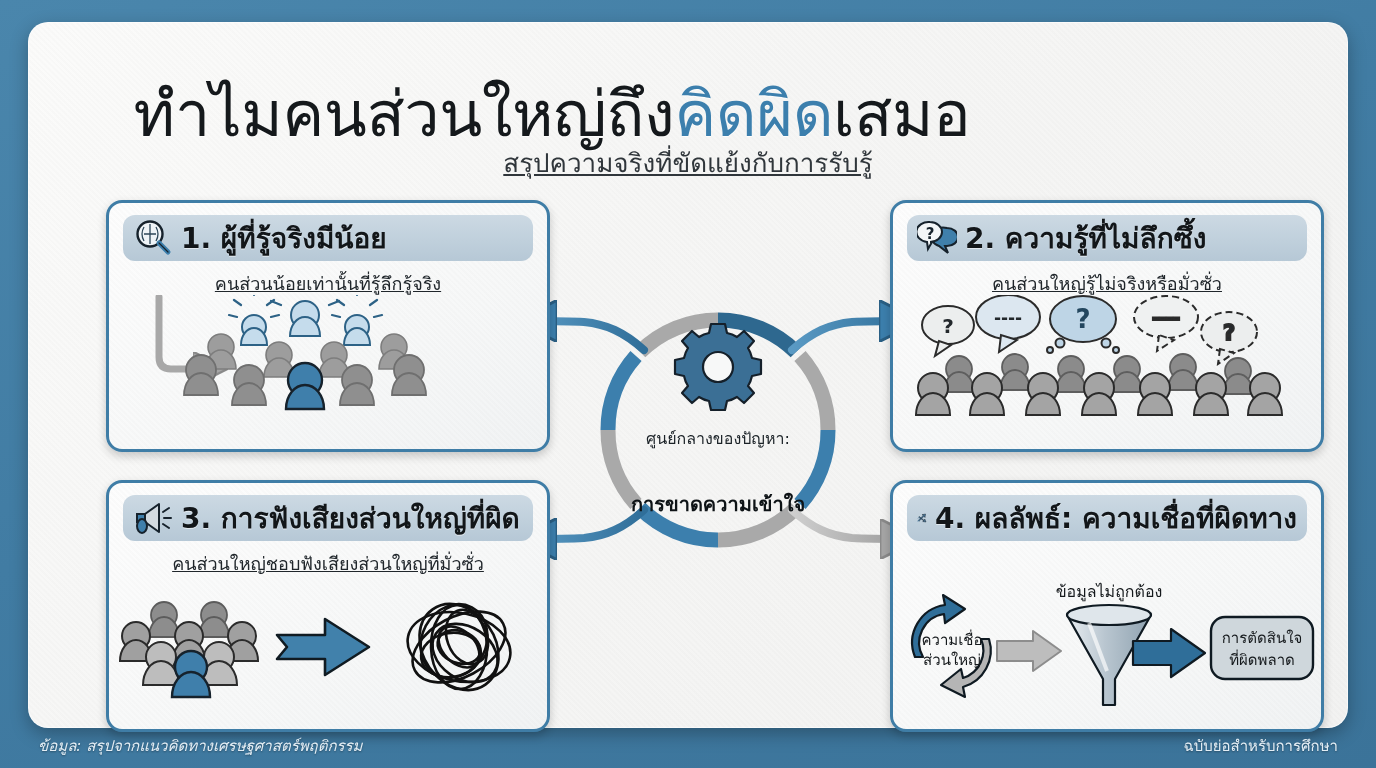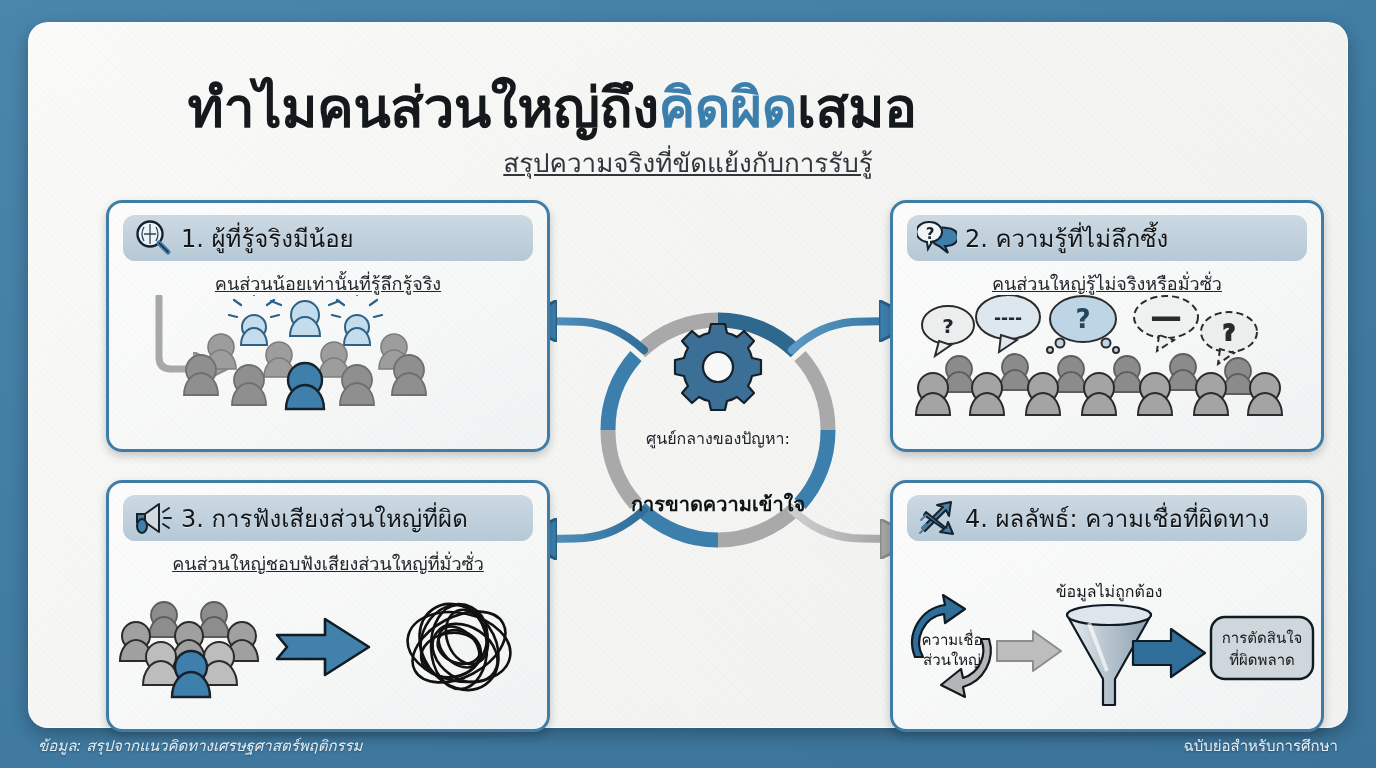--- a/index.html
+++ b/index.html
@@ -17,21 +17,21 @@
     background:
       repeating-linear-gradient(45deg, rgba(0,0,0,.012) 0 2px, rgba(0,0,0,0) 2px 4px),
       linear-gradient(135deg,#fbfbfa 0%,#f6f6f5 40%,#f2f2f1 100%);
     border-radius:20px;
     box-shadow:0 6px 18px rgba(0,0,0,.28), inset 0 0 0 1px rgba(255,255,255,.6);
   }
 
   
   .title{
     position:absolute;left:0;top:42px;width:1048px;text-align:center;
-    font-size:55px;font-weight:bold;color:#15191c;letter-spacing:-.5px;
+    font-size:63px;font-weight:normal;color:#15191c;letter-spacing:-.5px;
     text-shadow:0 1px 0 rgba(255,255,255,.8);
   }
   .title .hl{color:#3c7fad;}
   .subtitle{
     position:absolute;left:0;top:120px;width:1320px;text-align:center;
     font-size:26px;color:#30363b;text-decoration:underline;
   }
 
   
   .card{
@@ -48,21 +48,21 @@
   #card3{left:78px;top:458px;width:438px;height:246px;}
   #card4{left:862px;top:458px;width:428px;height:246px;}
 
   .card-head{
     position:absolute;left:14px;top:12px;right:14px;height:46px;
     background:linear-gradient(180deg,#ccd9e3 0%,#c0d0dc 55%,#b6c8d6 100%);
     border-radius:12px;
     display:flex;align-items:center;gap:8px;padding:0 10px;box-sizing:border-box;
   }
   .card-head .ttl{
-    font-size:24px;font-weight:normal;color:#121619;white-space:nowrap;
+    font-size:28px;font-weight:bold;color:#121619;white-space:nowrap;
     text-shadow:0 1px 0 rgba(255,255,255,.55);
   }
   .card-sub{
     position:absolute;left:0;top:66px;width:100%;text-align:center;
     font-size:18px;color:#20262b;text-decoration:underline;
   }
   #card2 .card-sub,#card4 .card-sub{top:66px;}
   .card-art{position:absolute;left:0;top:92px;width:100%;height:150px;}
 
   

